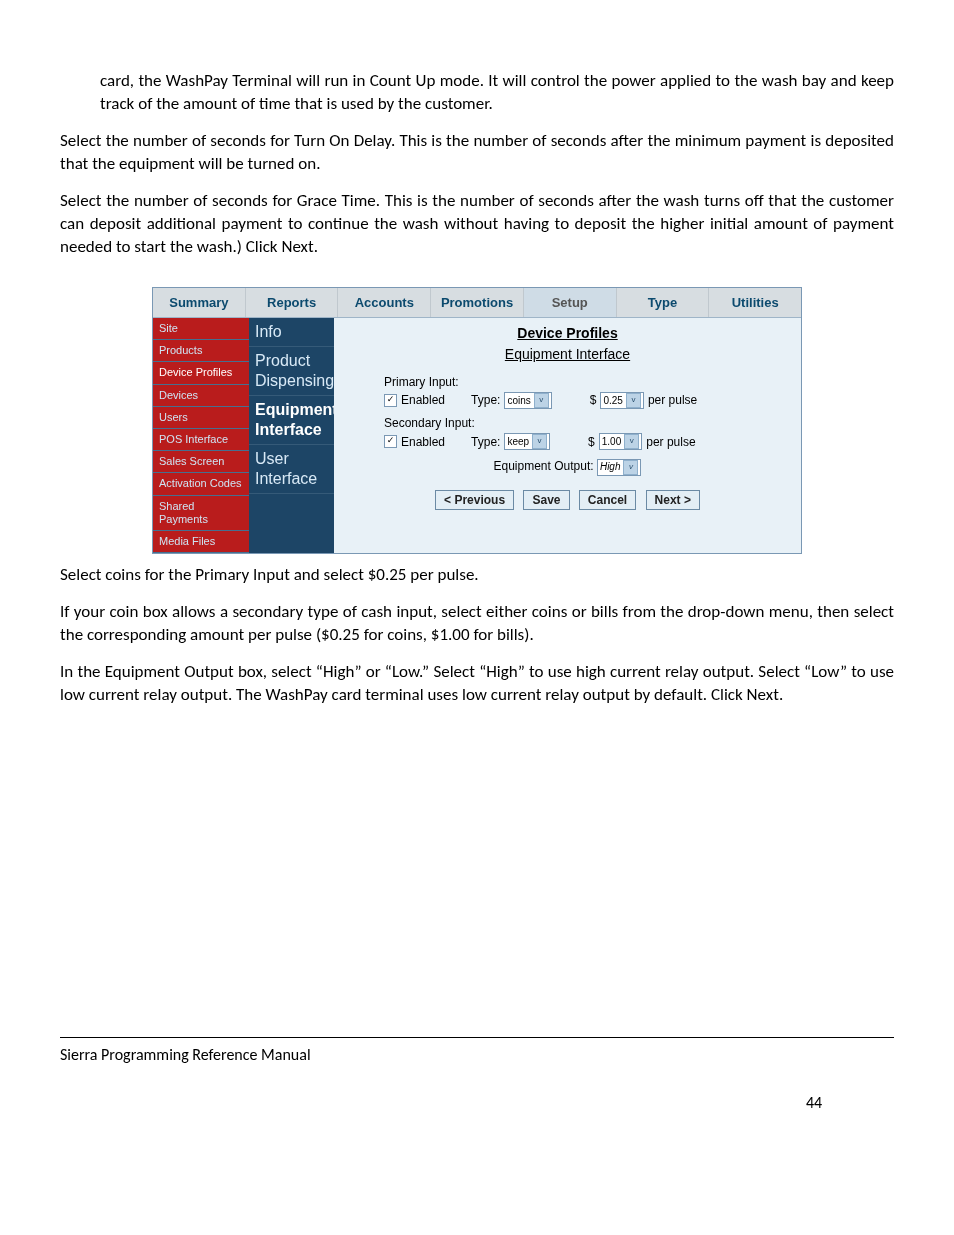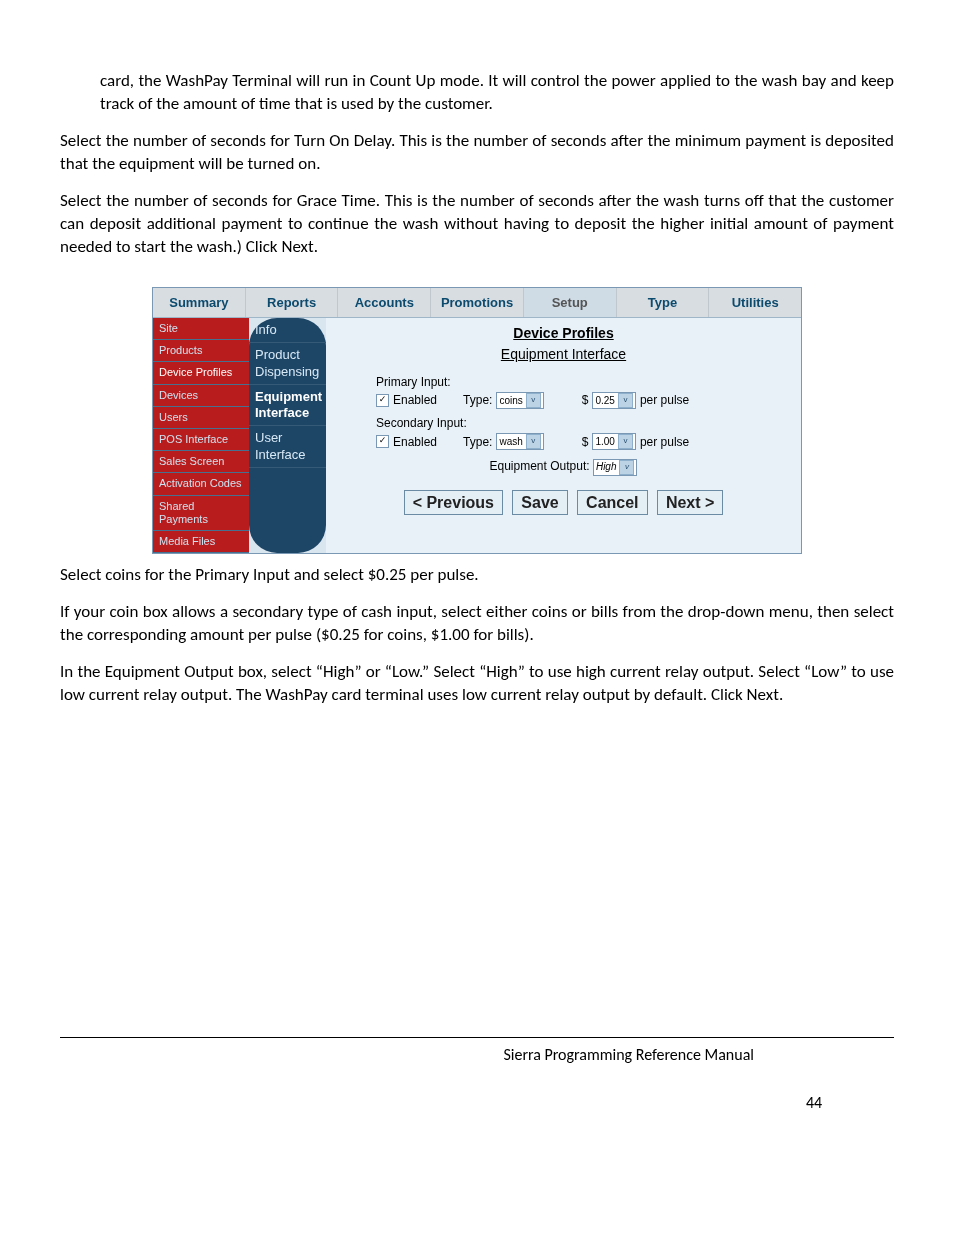--- a/index.html
+++ b/index.html
@@ -46,25 +46,24 @@
     font-size: 11px;
   }
   .sidebar-main .item {
     padding: 4px 6px;
     border-bottom: 1px solid #466f90;
     line-height: 1.2;
     white-space: normal;
   }
   .sidebar-main .item.active { color: #fff; }
   .sidebar-sub {
-    width: 77px;
+    width: 85px;
     background: #1d4566;
     color: #d8e9f6;
-    font-size: 13px;
-    border-radius: 28px;
+    font-size: 16px;
   }
   .sidebar-sub .item {
     padding: 4px 6px;
     border-bottom: 1px solid #355a78;
     line-height: 1.25;
     white-space: normal;
   }
   .sidebar-sub .item.active { color: #fff; font-weight: bold; }
   .content-pane {
     flex: 1;
@@ -86,29 +85,29 @@
     height: 15px;
   }
   .sel .arrow {
     width: 13px; height: 13px; background: #bcd3e6; border: 1px solid #8fb0cc;
     font-size: 8px; line-height: 11px; text-align: center; color: #2a4f6e;
   }
   .output-row { text-align: center; margin: 8px 0 14px 0; font-size: 12px; }
   .btn-row { text-align: center; }
   .btn {
     display: inline-block; border: 1px solid #6b8aa4; background: #e3eef5;
-    font-size: 16px; padding: 1px 8px; margin: 0 3px; font-family: Tahoma, Arial, sans-serif;
+    font-size: 12px; padding: 1px 8px; margin: 0 3px; font-family: Tahoma, Arial, sans-serif;
     font-weight: bold; color: #222;
   }
   .caption { text-align: center; font-weight: bold; margin: 10px 0 22px 0; font-size: 17px; }
   .footer {
     border-top: 1px solid #000; margin-top: 330px; padding-top: 6px;
     display: flex; font-size: 16px;
   }
-  .footer .title { flex: 1; text-align: right; }
+  .footer .title { flex: 1; text-align: left; }
   .footer .pg { width: 120px; text-align: center; padding-right: 20px; margin-top: 48px; }
 </style>
 </head>
 <body>
 
 <p class="body-text indent">card, the WashPay Terminal will run in Count Up mode. It will control the power applied to the wash bay and keep track of the amount of time that is used by the customer.</p>
 <p class="body-text">Select the number of seconds for Turn On Delay. This is the number of seconds after the minimum payment is deposited that the equipment will be turned on.</p>
 <p class="body-text">Select the number of seconds for Grace Time. This is the number of seconds after the wash turns off that the customer can deposit additional payment to continue the wash without having to deposit the higher initial amount of payment needed to start the wash.) Click Next.</p>
 
 <div class="figure-wrap">
@@ -169,21 +168,21 @@
             <span>per pulse</span>
           </div>
 
           <div class="form-label">Secondary Input:</div>
           <div class="form-row">
             <span class="chk">✓</span>
             <span>Enabled</span>
             <span style="width:18px"></span>
             <span>Type:</span>
             <span class="sel">
-              <span>wash</span>
+              <span>keep</span>
               <span class="arrow">v</span>
             </span>
             <span style="width:30px"></span>
             <span>$</span>
             <span class="sel">
               <span>1.00</span>
               <span class="arrow">v</span>
             </span>
             <span>per pulse</span>
           </div>

